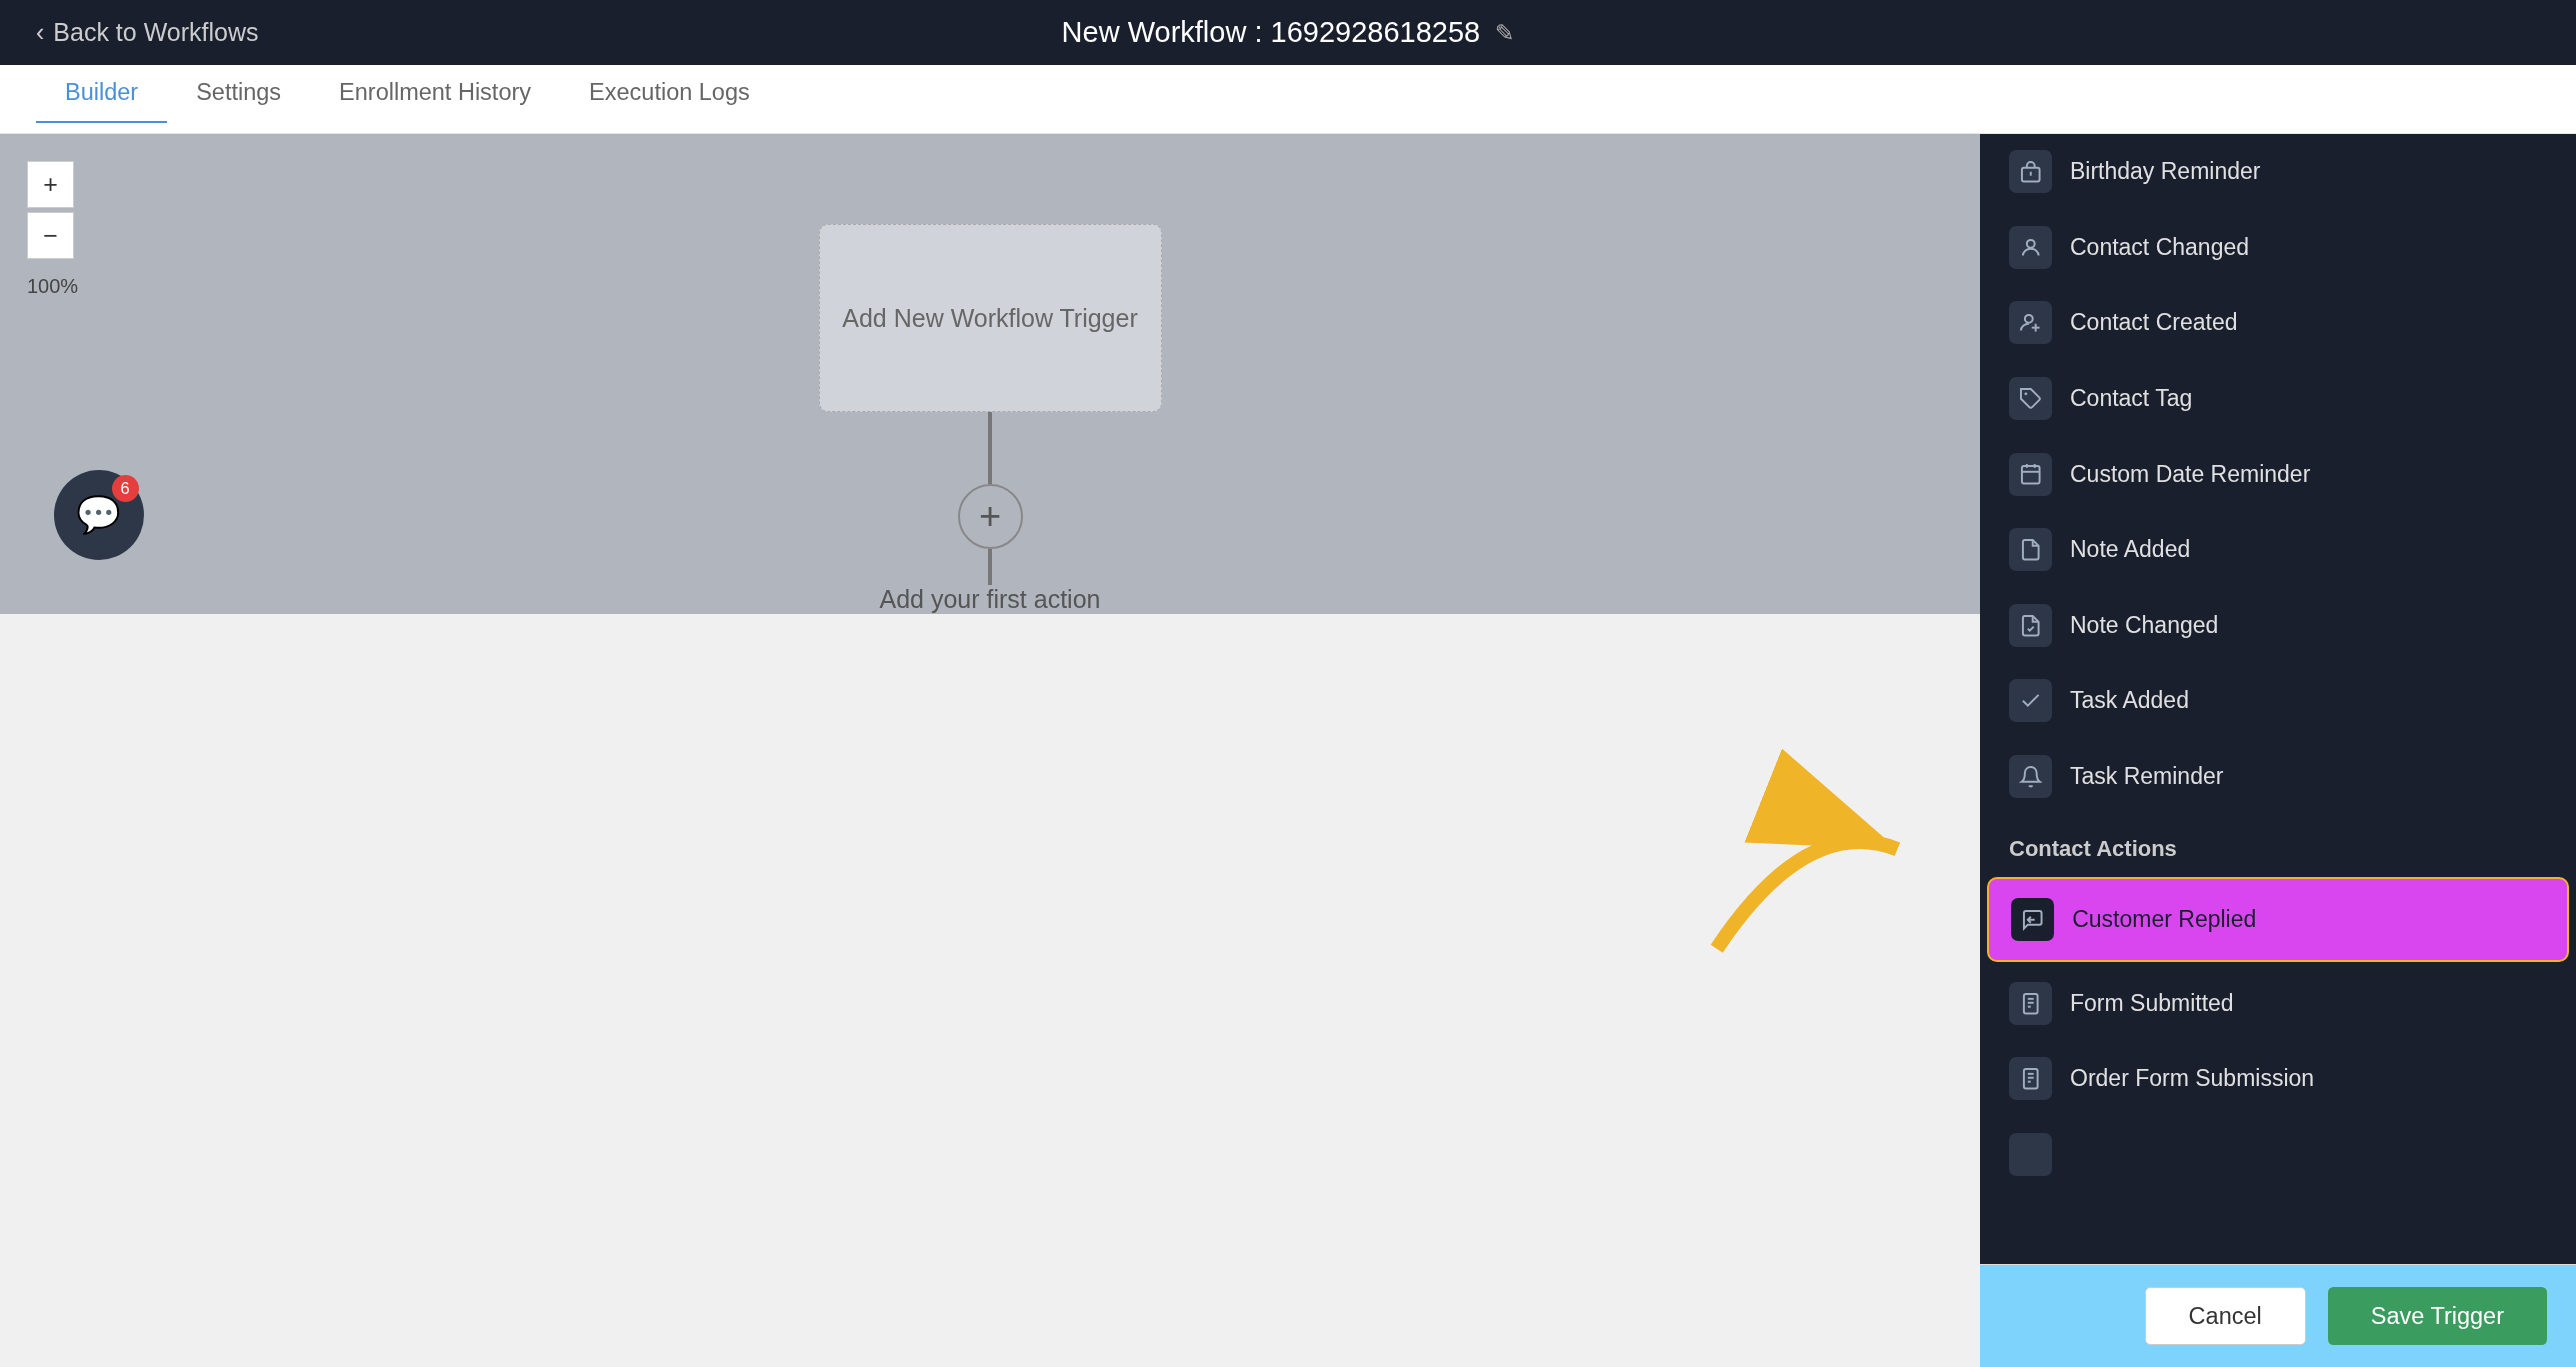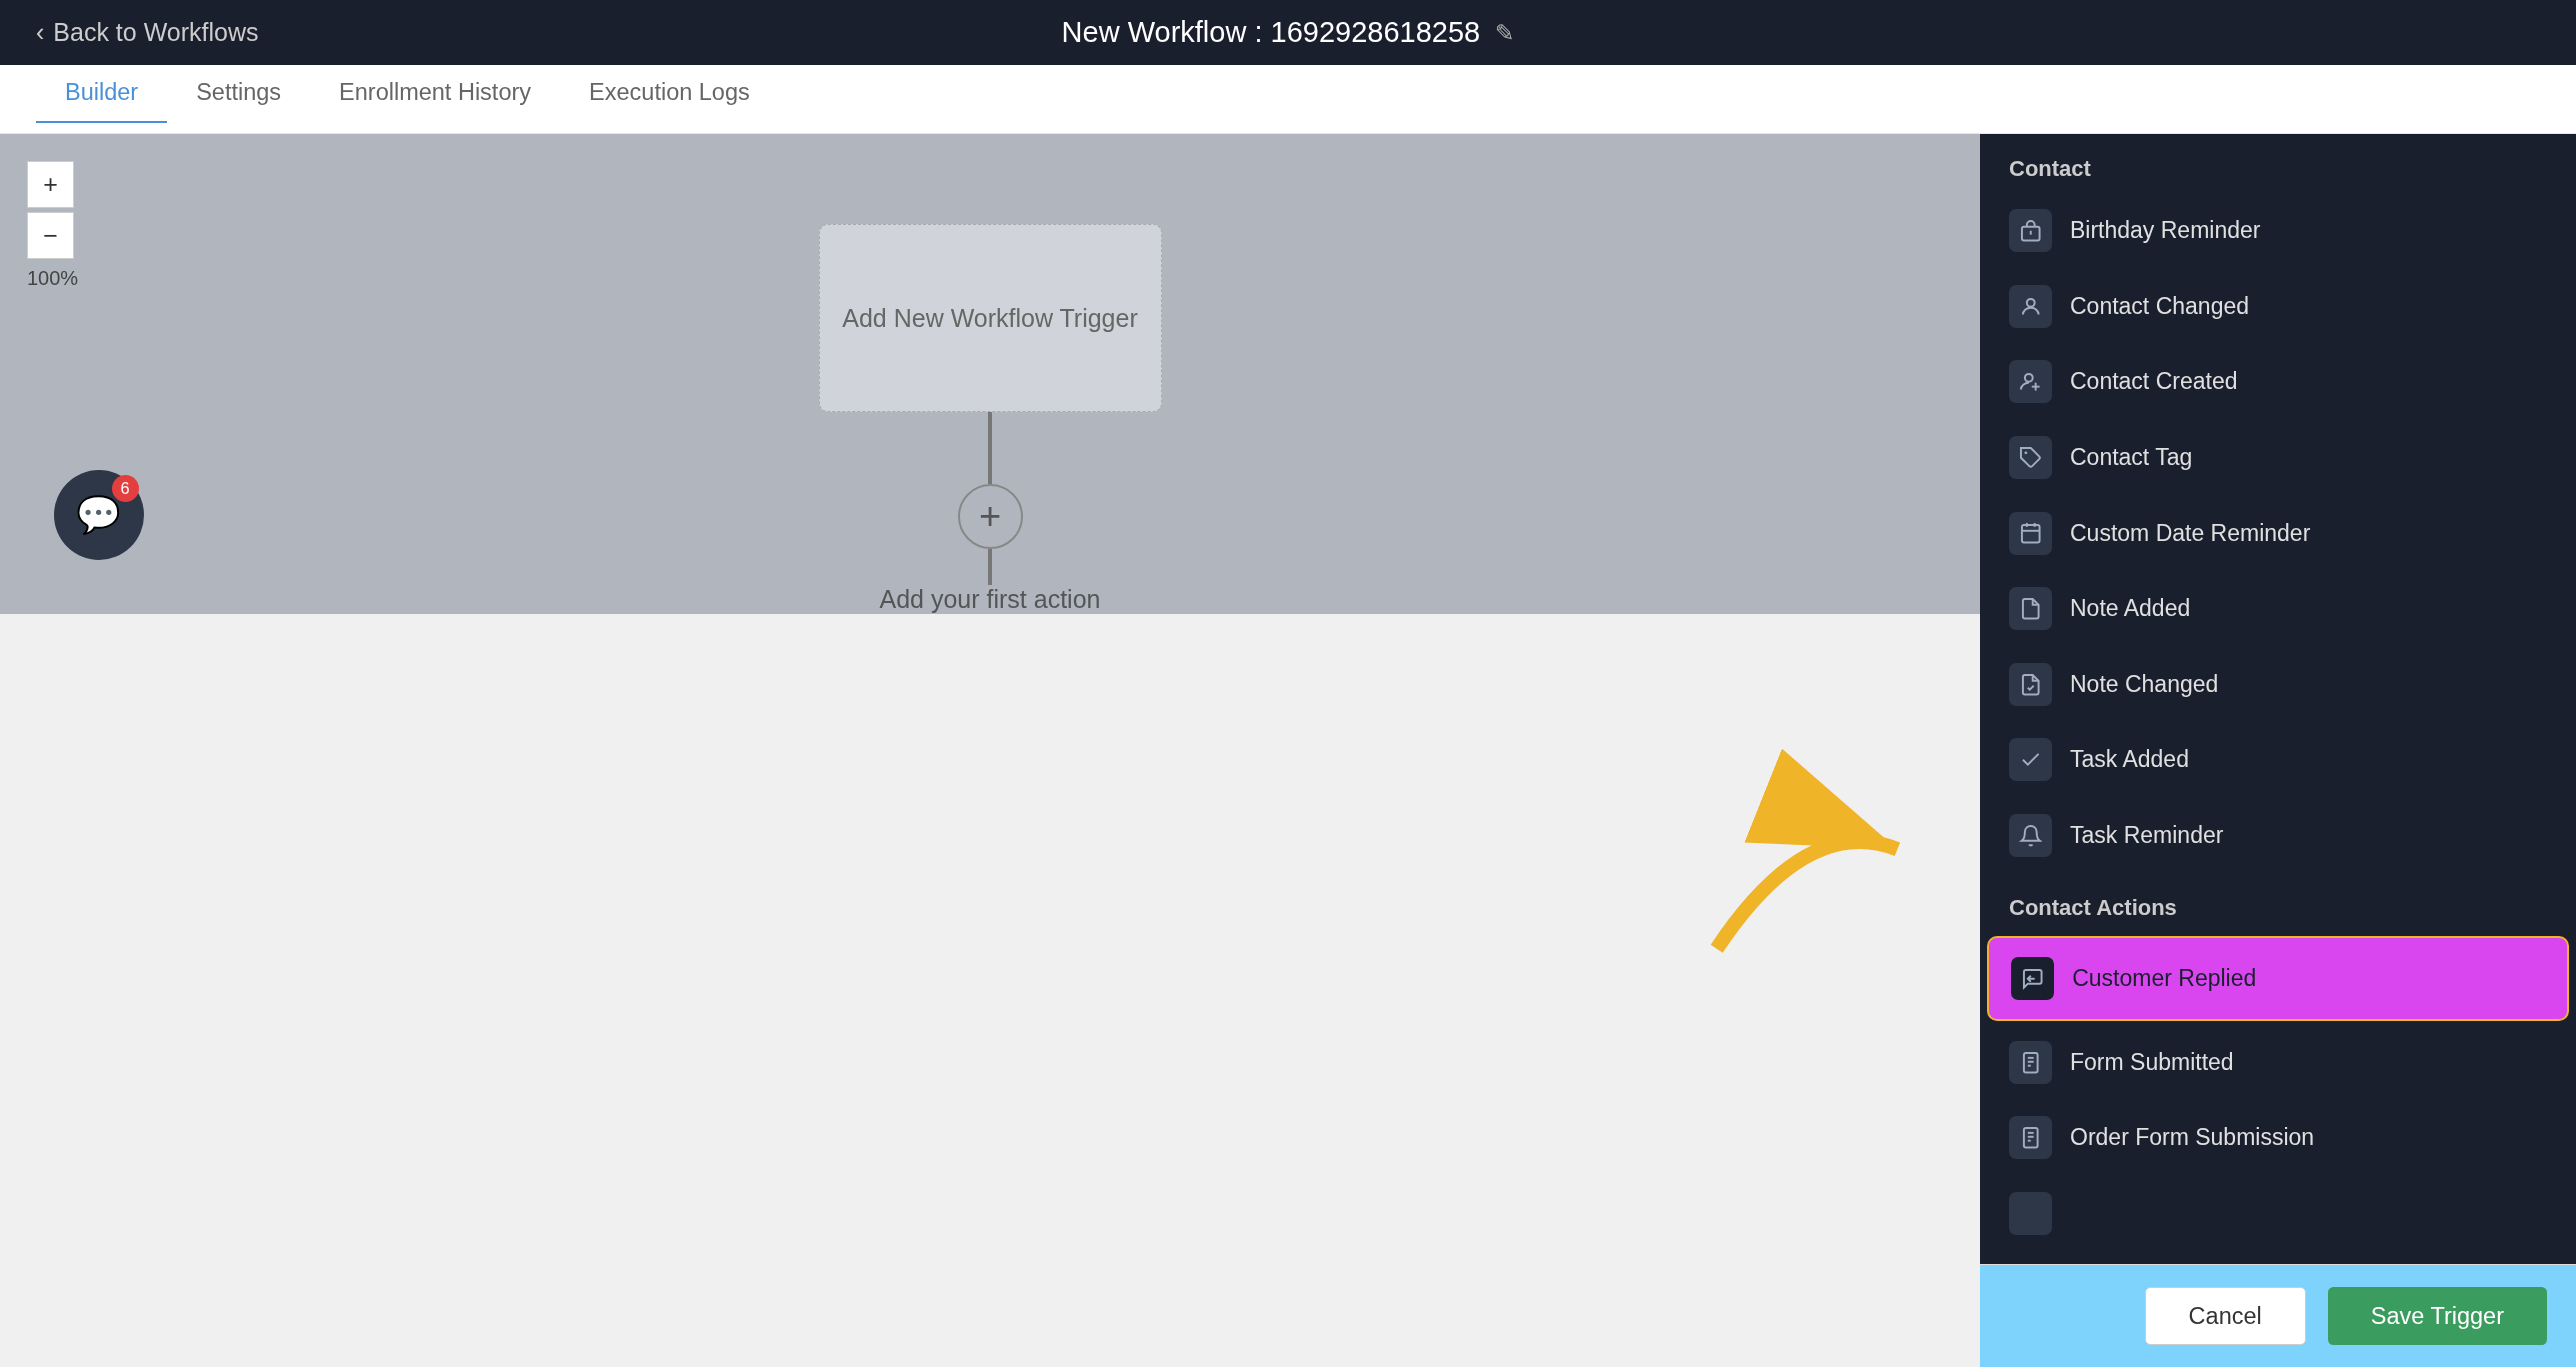--- a/index.html
+++ b/index.html
@@ -106,21 +106,21 @@
       align-items: center;
       justify-content: center;
       font-size: 25px;
       cursor: pointer;
       color: #333;
     }
     .zoom-label {
       color: #444;
       font-size: 20px;
       text-align: center;
-      margin-top: 5px;
+      margin-top: 13px;
     }
 
     .workflow-trigger-box {
       background: #d0d3d9;
       border: 1.8px dashed #aaa;
       border-radius: 9px;
       width: 343px;
       height: 188px;
       display: flex;
       align-items: center;
@@ -340,21 +340,20 @@
         <span class="chat-bubble-icon">💬</span>
         <div class="badge">6</div>
       </div>
 
     </div>
   </div>
 
   <div class="right-panel">
     <div class="panel-list">
 
-      <div class="section-label">Contact</div>
 
       <div class="list-item">
         <div class="item-icon">
           <svg viewBox="0 0 24 24">
               <rect x="3" y="8" width="18" height="14" rx="2" fill="none" stroke="#a0aec0" stroke-width="2"></rect>
               <path d="M8 8V6a4 4 0 0 1 8 0v2" fill="none" stroke="#a0aec0" stroke-width="2"></path>
               <line x1="12" y1="12" x2="12" y2="16" stroke="#a0aec0" stroke-width="2"></line>
             </svg>
         </div>
         <span class="item-label">Birthday Reminder</span>

